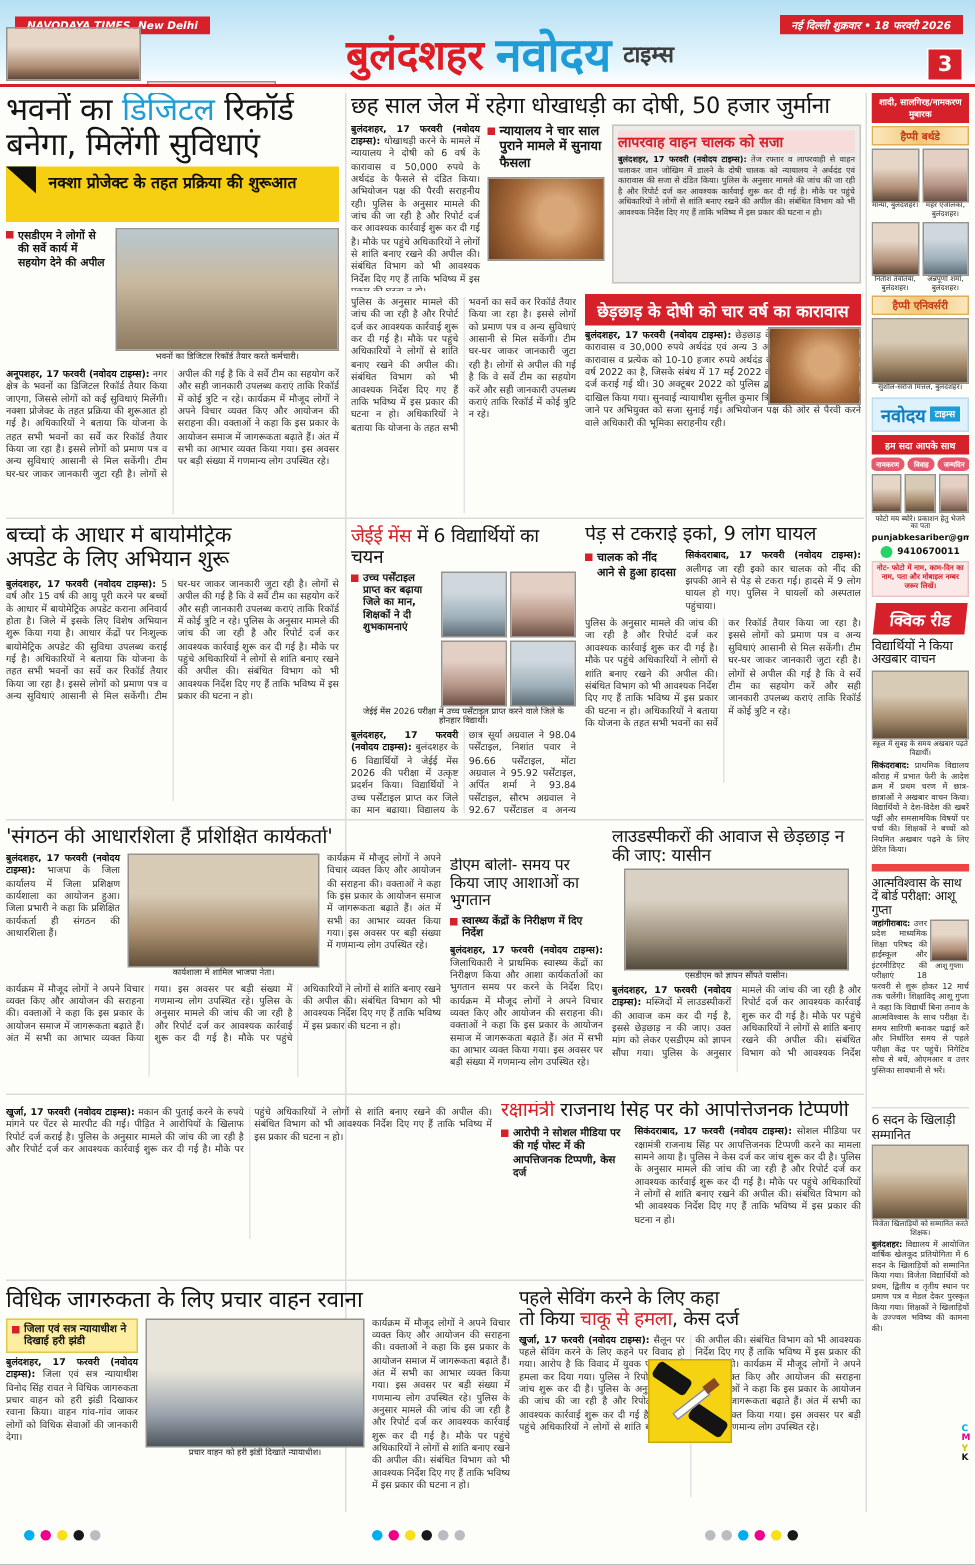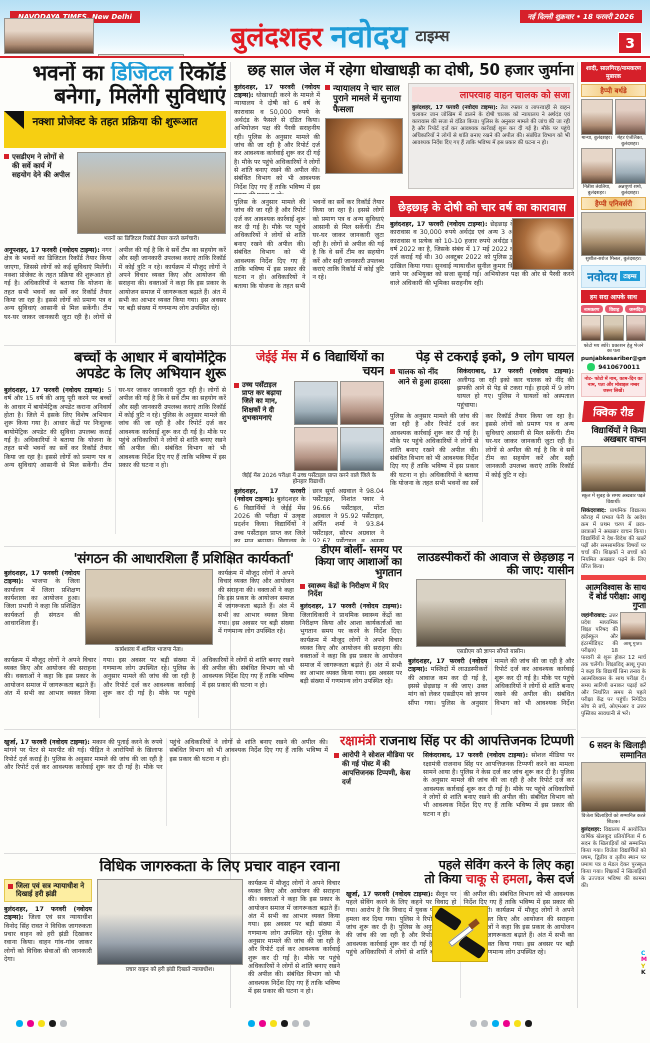--- a/index.html
+++ b/index.html
@@ -2,21 +2,21 @@
 <html><head>
 <meta charset="utf-8">
 <style>
   *{margin:0;padding:0;box-sizing:border-box}
   html,body{background:#8a8f94}
   body{font-family:"DejaVu Sans","Liberation Sans",sans-serif}
   .sheet{position:relative;width:650px;height:1043px;margin:0 auto;background:#fdfdfa;overflow:hidden}
   .abs{position:absolute;overflow:hidden}
   .vr{position:absolute;width:1px;background:#dcdcdc}
   .hrule{position:absolute;height:1px;background:#dcdcdc}
-  .hl{font-weight:700;color:#141414;text-align:right;line-height:1.1;letter-spacing:-.2px}
+  .hl{font-weight:400;color:#141414;text-align:left;line-height:1.1;letter-spacing:-.2px}
   .red{color:#d6202a}.blue{color:#1e9cd7}
   .body{font-size:6.3px;line-height:1.33;color:#2c2c2c;text-align:justify}
   .small{font-size:5.4px;line-height:1.3}
   .dateline{font-weight:700;color:#101010}
   .c2{column-count:2;column-gap:7px;column-rule:1px solid #e3e3e3}
   .c3{column-count:3;column-gap:7px;column-rule:1px solid #e3e3e3}
   .bullet{display:flex;gap:3px;font-weight:700;color:#151515;line-height:1.25}
   .bullet:before{content:"";flex:none;width:5px;height:5px;background:#d6202a;margin-top:2px}
   .photo{border:1px solid #96938e;position:relative}
   .ph-crowd{background:linear-gradient(180deg,#b9c7cf 0%,#c9b89e 45%,#8d7a60 100%)}
@@ -25,21 +25,21 @@
   .ph-stu2{background:linear-gradient(180deg,#e3cfc4 0 30%,#b59485 70%,#6e5245 100%)}
   .ph-meet{background:linear-gradient(180deg,#d8cbb6 0 35%,#a98f6f 70%,#63503a 100%)}
   .ph-van{background:linear-gradient(180deg,#e8e4da 0 40%,#9aa3ad 75%,#4e565e 100%)}
   .ph-room{background:linear-gradient(180deg,#d9d2c4 0 30%,#9b8f7b 70%,#554c3e 100%)}
   .ph-port{background:linear-gradient(180deg,#e6d6c8 0 35%,#b08e76 75%,#5f4636 100%)}
   .cap{font-size:5.6px;line-height:1.2;color:#1c1c1c;text-align:center;padding-top:1px}
   .strap{position:relative;background:#f6cf12;color:#101010;font-weight:700;text-align:center;font-size:10.5px;padding:3px 0 20px;margin-top:3px}
   .strap:before{content:"";position:absolute;left:0;top:0;border-style:solid;border-width:18px 0 0 20px;border-color:#111 transparent transparent transparent}
   .redbar{background:#d6202a;color:#fff;font-weight:700;font-size:11px;text-align:center;padding:3px 0}
   .graybox{background:#eeecea;border:1px solid #c7c4c0;padding:3px}
-  .boxhead{color:#d6202a;font-weight:700;font-size:9.5px;text-align:right;background:#f6dcda;padding:1px 0;margin-bottom:2px}
+  .boxhead{color:#d6202a;font-weight:700;font-size:9.5px;text-align:left;background:#f6dcda;padding:1px 0;margin-bottom:2px}
   .ybox{background:#fdeea2;border:1px solid #e3c74e;padding:2px 3px;font-size:7px}
   
   .masthead{background:linear-gradient(180deg,#b5dff4 0%,#e9f7fd 80%,#ffffff 100%)}
   .ribbon{background:#d6202a;color:#fff;font-size:7px;font-weight:700;font-style:italic;padding:2px 8px;display:inline-block}
   .mast-title{display:flex;align-items:baseline;gap:8px;justify-content:center}
   .pagebox{background:#d6202a;color:#fff;font-weight:700;font-size:14px;display:flex;align-items:center;justify-content:center;border:1px solid #fff}
   .crop{position:absolute;color:#9a9a9a;font-size:11px;font-weight:400}
   
   .rail{font-size:5px}
   .railhead{background:#d6202a;color:#fff;font-weight:700;font-size:5.8px;text-align:center;padding:2px 1px}
@@ -220,21 +220,21 @@
       <div class="body" style="width:76px;flex:none">
         <span>कार्यक्रम में मौजूद लोगों ने अपने विचार व्यक्त किए और आयोजन की सराहना की। वक्ताओं ने कहा कि इस प्रकार के आयोजन समाज में जागरूकता बढ़ाते हैं। अंत में सभी का आभार व्यक्त किया गया। इस अवसर पर बड़ी संख्या में गणमान्य लोग उपस्थित रहे।</span>
       </div>
     </div>
     <div class="body c3" style="margin-top:3px;height:62px">
       <span>कार्यक्रम में मौजूद लोगों ने अपने विचार व्यक्त किए और आयोजन की सराहना की। वक्ताओं ने कहा कि इस प्रकार के आयोजन समाज में जागरूकता बढ़ाते हैं। अंत में सभी का आभार व्यक्त किया गया। इस अवसर पर बड़ी संख्या में गणमान्य लोग उपस्थित रहे।</span>
       <span>पुलिस के अनुसार मामले की जांच की जा रही है और रिपोर्ट दर्ज कर आवश्यक कार्रवाई शुरू कर दी गई है। मौके पर पहुंचे अधिकारियों ने लोगों से शांति बनाए रखने की अपील की। संबंधित विभाग को भी आवश्यक निर्देश दिए गए हैं ताकि भविष्य में इस प्रकार की घटना न हो।</span>
     </div>
   </div>
 
-  <div class="abs" style="left:300px;top:544px;width:102px;height:175px">
+  <div class="abs" style="left:300px;top:572px;width:102px;height:175px">
     <div class="hl" style="font-size:10.5px">डीएम बोलीं- समय पर किया जाए आशाओं का भुगतान</div>
     <div class="bullet" style="font-size:7px;margin-top:3px">स्वास्थ्य केंद्रों के निरीक्षण में दिए निर्देश</div>
     <div class="body" style="margin-top:3px">
       <span class="dateline">बुलंदशहर, 17 फरवरी (नवोदय टाइम्स):</span>
       <span>जिलाधिकारी ने प्राथमिक स्वास्थ्य केंद्रों का निरीक्षण किया और आशा कार्यकर्ताओं का भुगतान समय पर करने के निर्देश दिए।</span>
       <span>कार्यक्रम में मौजूद लोगों ने अपने विचार व्यक्त किए और आयोजन की सराहना की। वक्ताओं ने कहा कि इस प्रकार के आयोजन समाज में जागरूकता बढ़ाते हैं। अंत में सभी का आभार व्यक्त किया गया। इस अवसर पर बड़ी संख्या में गणमान्य लोग उपस्थित रहे।</span>
     </div>
   </div>
 
   <div class="abs" style="left:408px;top:551px;width:166px;height:175px">

